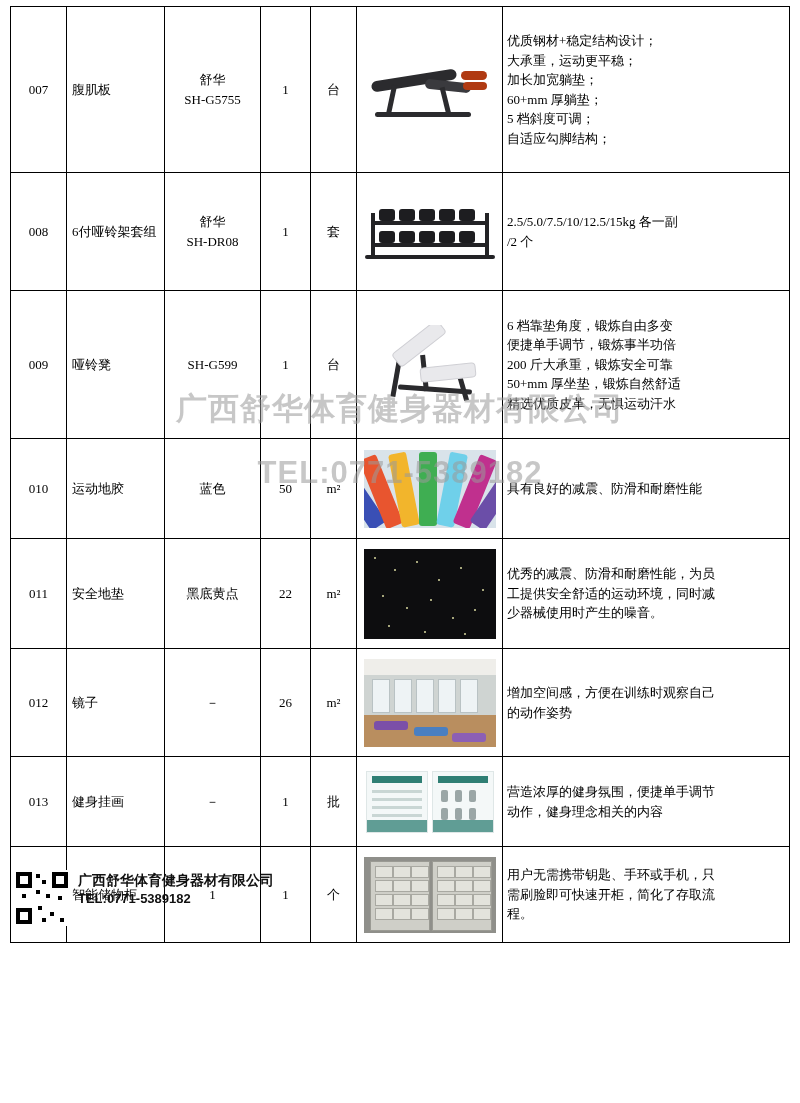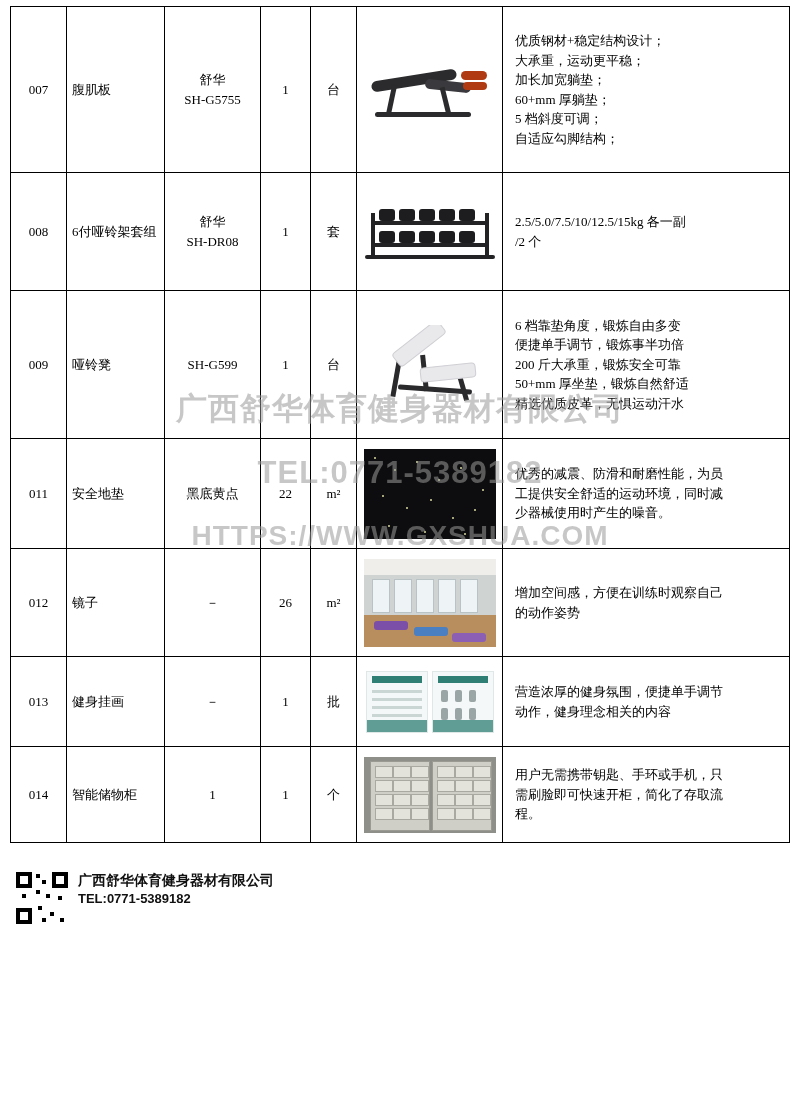--- a/index.html
+++ b/index.html
@@ -33,21 +33,21 @@
     vertical-align: middle;
     font-size: 13px;
     line-height: 1.5;
   }
   .c-no   { width: 56px;  text-align: center; }
   .c-name { width: 98px;  }
   .c-model{ width: 96px;  text-align: center; }
   .c-qty  { width: 50px;  text-align: center; }
   .c-unit { width: 46px;  text-align: center; }
   .c-img  { width: 146px; text-align: center; padding: 6px 0; }
-  .c-desc { text-align: left; padding: 6px 12px; }
+  .c-desc { text-align: left; padding: 6px 4px; }
 
   .model-two span { display: block; }
   .name-wrap { padding: 0 4px; }
 
   .desc-line { display: block; white-space: nowrap; }
 
   
   .imgbox {
     position: relative;
     margin: 0 auto;
@@ -317,20 +317,43 @@
         </td>
         <td class="c-desc">
           <span class="desc-line">6 档靠垫角度，锻炼自由多变</span>
           <span class="desc-line">便捷单手调节，锻炼事半功倍</span>
           <span class="desc-line">200 斤大承重，锻炼安全可靠</span>
           <span class="desc-line">50+mm 厚坐垫，锻炼自然舒适</span>
           <span class="desc-line">精选优质皮革，无惧运动汗水</span>
         </td>
       </tr>
 
+      <tr style="height:100px;">
+        <td class="c-no">010</td>
+        <td class="c-name">
+            <div class="name-wrap">运动地胶</div>
+          </td>
+        <td class="c-model">蓝色</td>
+        <td class="c-qty">50</td>
+        <td class="c-unit">m²</td>
+        <td class="c-img">
+          <div class="imgbox floor-rolls">
+            <i style="left:6px;  top:2px; background:#3a4fb5; transform:rotate(-34deg);"></i>
+            <i style="left:22px; top:2px; background:#e8552f; transform:rotate(-22deg);"></i>
+            <i style="left:38px; top:2px; background:#f2b52c; transform:rotate(-11deg);"></i>
+            <i style="left:55px; top:2px; background:#3fae52; transform:rotate(0deg);"></i>
+            <i style="left:72px; top:2px; background:#6fd0ea; transform:rotate(11deg);"></i>
+            <i style="left:88px; top:2px; background:#c0308e; transform:rotate(22deg);"></i>
+            <i style="left:104px;top:2px; background:#6b4ea8; transform:rotate(34deg);"></i>
+          </div>
+        </td>
+        <td class="c-desc">
+          <span class="desc-line">具有良好的减震、防滑和耐磨性能</span>
+        </td>
+      </tr>
 
       <tr style="height:110px;">
         <td class="c-no">011</td>
         <td class="c-name">
             <div class="name-wrap">安全地垫</div>
           </td>
         <td class="c-model">黑底黄点</td>
         <td class="c-qty">22</td>
         <td class="c-unit">m²</td>
         <td class="c-img">
@@ -469,21 +492,20 @@
           <span class="desc-line">程。</span>
         </td>
       </tr>
 
     </tbody>
   </table>
 
 
   <div class="wm wm1">广西舒华体育健身器材有限公司</div>
   <div class="wm wm2">TEL:0771-5389182</div>
-  <div class="wm wm3">HTTPS://WWW.GXSHUA.COM</div>
 
   <div class="stamp">
     <div class="qr">
       <span class="m" style="left:2px;top:2px;width:16px;height:16px;"></span>
       <span class="m" style="left:6px;top:6px;width:8px;height:8px;background:#fff;"></span>
       <span class="m" style="left:38px;top:2px;width:16px;height:16px;"></span>
       <span class="m" style="left:42px;top:6px;width:8px;height:8px;background:#fff;"></span>
       <span class="m" style="left:2px;top:38px;width:16px;height:16px;"></span>
       <span class="m" style="left:6px;top:42px;width:8px;height:8px;background:#fff;"></span>
       <span class="m" style="left:22px;top:4px;width:4px;height:4px;"></span>

